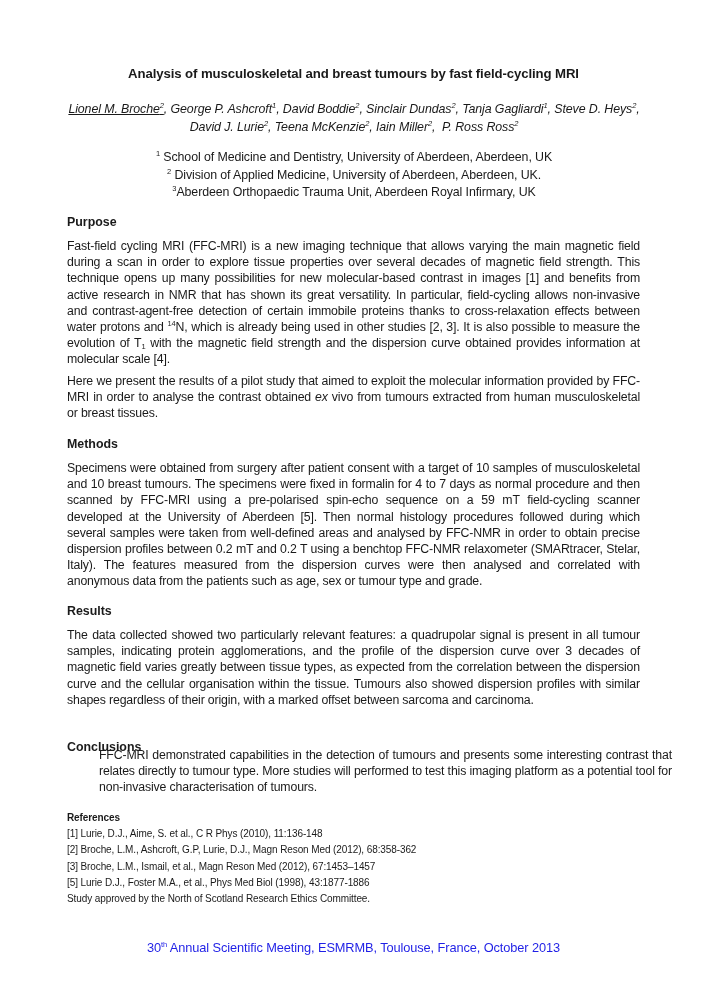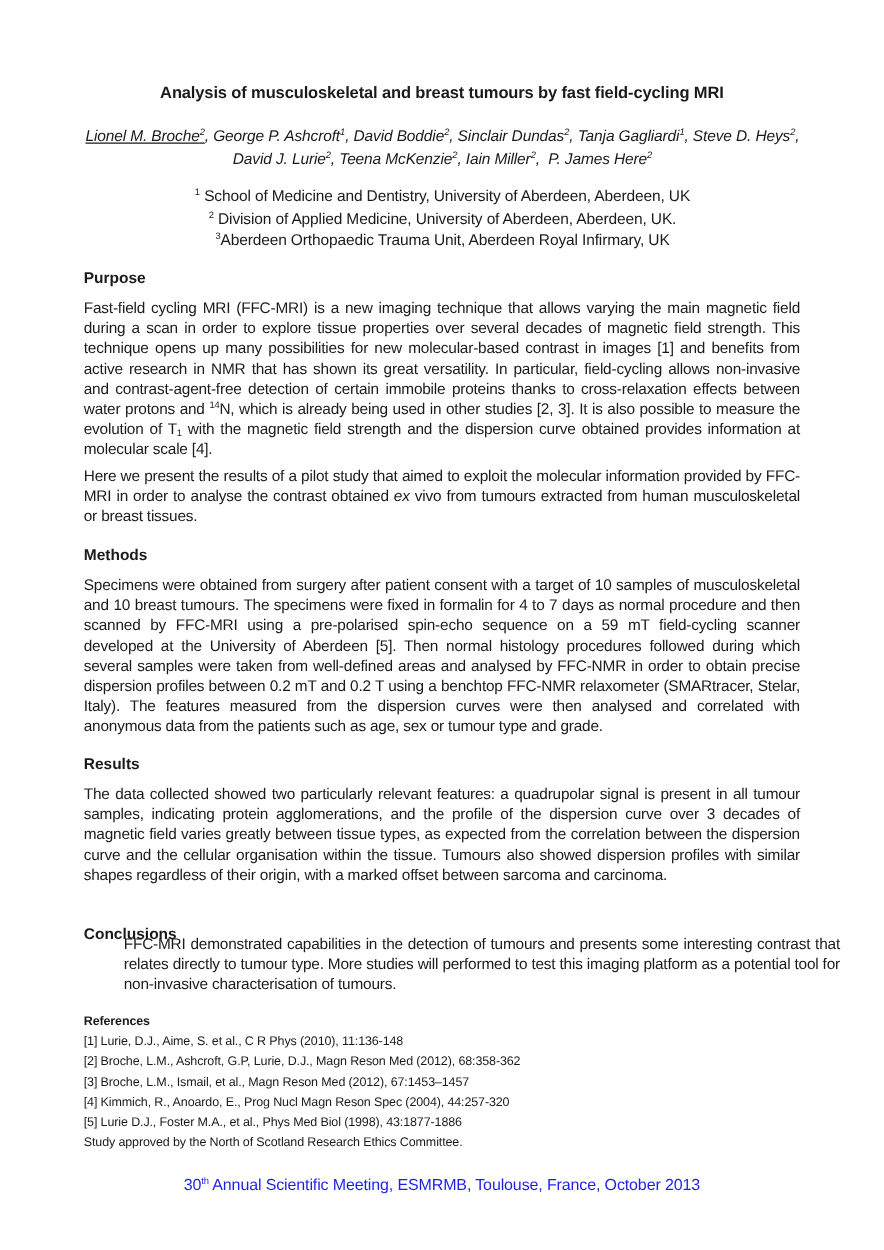--- a/index.html
+++ b/index.html
@@ -36,21 +36,21 @@
   <div class="authors">
     <span><span class="presenter"><span>Lionel M. Broche</span><sup>2</sup></span>, </span>
     <span><span>George P. Ashcroft</span><sup>1</sup>, </span>
     <span><span>David Boddie</span><sup>2</sup>, </span>
     <span><span>Sinclair Dundas</span><sup>2</sup>, </span>
     <span><span>Tanja Gagliardi</span><sup>1</sup>, </span>
     <span><span>Steve D. Heys</span><sup>2</sup>,</span><br>
     <span><span>David J. Lurie</span><sup>2</sup>, </span>
     <span><span>Teena McKenzie</span><sup>2</sup>, </span>
     <span><span>Iain Miller</span><sup>2</sup>,&nbsp; </span>
-    <span><span>P. James Here</span><sup>2</sup></span>
+    <span><span>P. Ross Ross</span><sup>2</sup></span>
   </div>
 
   <div class="affils">
     <div><sup>1</sup><span> School of Medicine and Dentistry, University of Aberdeen, Aberdeen, UK</span></div>
     <div><sup>2</sup><span> Division of Applied Medicine, University of Aberdeen, Aberdeen, UK.</span></div>
     <div><sup>3</sup><span>Aberdeen Orthopaedic Trauma Unit, Aberdeen Royal Infirmary, UK</span></div>
   </div>
 
   <div class="section-head" style="top:215px;">Purpose</div>
   <div class="para" style="top:238px;"><span>Fast-field cycling MRI (FFC-MRI) is a new imaging technique that allows varying the main magnetic field during a scan in order to explore tissue properties over several decades of magnetic field strength. This technique opens up many possibilities for new molecular-based contrast in images [1] and benefits from active research in NMR that has shown its great versatility. In particular, field-cycling allows non-invasive and contrast-agent-free detection of certain immobile proteins thanks to cross-relaxation effects between water protons and </span><sup>14</sup><span>N, which is already being used in other studies [2, 3]. It is also possible to measure the evolution of T</span><sub>1</sub><span> with the magnetic field strength and the dispersion curve obtained provides information at molecular scale [4].</span></div>
@@ -63,20 +63,19 @@
   <div class="para" style="top:627px;">The data collected showed two particularly relevant features: a quadrupolar signal is present in all tumour samples, indicating protein agglomerations, and the profile of the dispersion curve over 3 decades of magnetic field varies greatly between tissue types, as expected from the correlation between the dispersion curve and the cellular organisation within the tissue. Tumours also showed dispersion profiles with similar shapes regardless of their origin, with a marked offset between sarcoma and carcinoma.</div>
 
   <div class="section-head" style="top:740px;text-align:center;">Conclusions</div>
   <div class="para" style="top:747px;margin-left:32px;">FFC-MRI demonstrated capabilities in the detection of tumours and presents some interesting contrast that relates directly to tumour type. More studies will performed to test this imaging platform as a potential tool for non-invasive characterisation of tumours.</div>
 
   <div class="refs">
     <div class="head">References</div>
     <div>[1] Lurie, D.J., Aime, S. et al., C R Phys (2010), 11:136-148</div>
     <div>[2] Broche, L.M., Ashcroft, G.P, Lurie, D.J., Magn Reson Med (2012), 68:358-362</div>
     <div>[3] Broche, L.M., Ismail, et al., Magn Reson Med (2012), 67:1453–1457</div>
-    <div>[4] Kimmich, R., Anoardo, E., Prog Nucl Magn Reson Spec (2004), 44:257-320</div>
     <div>[5] Lurie D.J., Foster M.A., et al., Phys Med Biol (1998), 43:1877-1886</div>
     <div>Study approved by the North of Scotland Research Ethics Committee.</div>
   </div>
 
   <div class="footer"><span>30</span><sup>th</sup><span> Annual Scientific Meeting, ESMRMB, Toulouse, France, October 2013</span></div>
 
 </div>
 
 </body></html>

